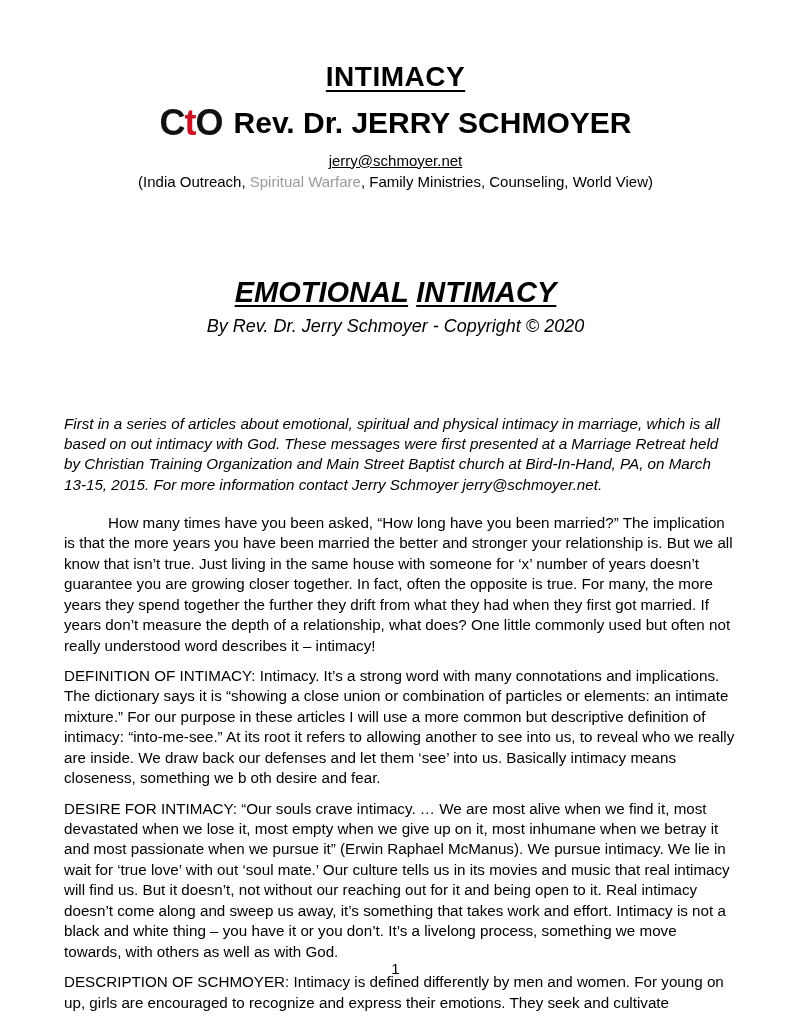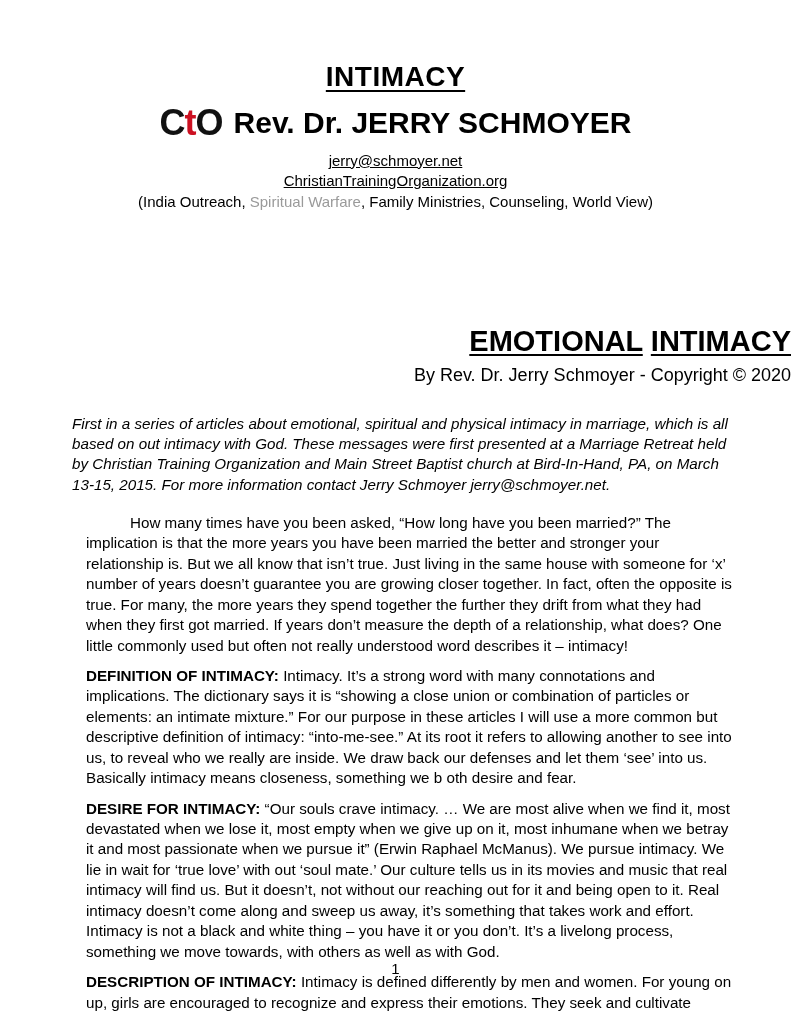--- a/index.html
+++ b/index.html
@@ -79,22 +79,23 @@
     font-size: 15px;
     line-height: 1.33;
     margin-top: 1px;
   }
   .ministries-line .dim {
     color: #9a9a9a;
   }
 
   
   .article-head {
-    text-align: right;
-    margin-top: 113px;
+    text-align: center;
+    margin-top: 84px;
+    font-style: italic;
   }
   .article-title {
     font-size: 29px;
     font-weight: bold;
     letter-spacing: 0px;
     margin: 0;
     line-height: 1.15;
   }
   .article-title .u {
     text-decoration: underline;
@@ -102,42 +103,42 @@
   }
   .article-sub {
     font-size: 18px;
     margin-top: 7px;
     line-height: 1.2;
   }
 
   
   .body-col {
     position: absolute;
-    left: 72px;
+    left: 64px;
     right: 56px;
     top: 414px;
   }
   .lead-note {
     font-style: italic;
     font-size: 15.2px;
     line-height: 1.33;
     margin: 0 0 18px 0;
     text-align: left;
   }
   .para {
     font-size: 15.2px;
     line-height: 1.345;
-    margin: 0 0 10px 14px;
+    margin: 0 0 10px 0;
     text-align: left;
   }
   .para.first-indent {
     text-indent: 44px;
   }
   .para .lead-label {
-    font-weight: bold;
+    font-weight: normal;
   }
 
   
   .page-number {
     position: absolute;
     left: 0;
     right: 0;
     top: 960px;
     text-align: center;
     font-size: 15px;
@@ -152,39 +153,38 @@
 
     <div class="doc-title">INTIMACY</div>
 
     <div class="byline-row">
       <div class="logo"><span class="logo-c">C</span><span class="logo-t">t</span><span class="logo-o">O</span></div>
       <div class="author-name">Rev. Dr. JERRY SCHMOYER</div>
     </div>
 
     <div class="contact-lines">
       <div class="contact-line">jerry@schmoyer.net</div>
-      <div class="contact-line">ChristianTrainingOrganization.org</div>
       <div class="ministries-line"><span>(India Outreach, </span><span class="dim">Spiritual Warfare</span><span>, Family Ministries, Counseling, World View)</span></div>
     </div>
   </div>
 
   <div class="article-head">
     <div class="article-title"><span class="u">EMOTIONAL</span><span> </span><span class="u">INTIMACY</span></div>
     <div class="article-sub">By Rev. Dr. Jerry Schmoyer - Copyright © 2020</div>
   </div>
 
   <div class="body-col">
 
     <p class="lead-note">First in a series of articles about emotional, spiritual and physical intimacy in marriage, which is all based on out intimacy with God.  These messages were first presented at a Marriage Retreat held by Christian Training Organization and Main Street Baptist church at Bird-In-Hand, PA, on March 13-15, 2015.  For more information contact Jerry Schmoyer jerry@schmoyer.net.</p>
 
     <p class="para first-indent">How many times have you been asked, “How long have you been married?”  The implication is that the more years you have been married the better and stronger your relationship is.  But we all know that isn’t true.  Just living in the same house with someone for ‘x’ number of years doesn’t guarantee you are growing closer together.  In fact, often the opposite is true.  For many, the more years they spend together the further they drift from what they had when they first got married.  If years don’t measure the depth of a relationship, what does?  One little commonly used but often not really understood word describes it – intimacy!</p>
 
     <p class="para"><span class="lead-label">DEFINITION OF INTIMACY:</span><span>  Intimacy.  It’s a strong word with many connotations and implications.  The dictionary says it is “showing a close union or combination of particles or elements: an intimate mixture.”  For our purpose in these articles I will use a more common but descriptive definition of intimacy: “into-me-see.”  At its root it refers to allowing another to see into us, to reveal who we really are inside.  We draw back our defenses and let them ‘see’ into us.  Basically intimacy means closeness, something we b oth desire and fear.</span></p>
 
     <p class="para"><span class="lead-label">DESIRE FOR INTIMACY:</span><span>  “Our souls crave intimacy. … We are most alive when we find it, most devastated when we lose it, most empty when we give up on it, most inhumane when we betray it and most passionate when we pursue it”  (Erwin Raphael McManus).  We pursue intimacy.  We lie in wait for ‘true love’ with out ‘soul mate.’  Our culture tells us in its movies and music that real intimacy will find us.  But it doesn’t, not without our reaching out for it and being open to it.  Real intimacy doesn’t come along and sweep us away, it’s something that takes work and effort.  Intimacy is not a black and white thing – you have it or you don’t.  It’s a livelong process, something we move towards, with others as well as with God.</span></p>
 
-    <p class="para"><span class="lead-label">DESCRIPTION OF INTIMACY:</span><span>  Intimacy is defined differently by men and women.  For young on up, girls are encouraged to recognize and express their emotions.  They seek and cultivate</span></p>
+    <p class="para"><span class="lead-label">DESCRIPTION OF SCHMOYER:</span><span>  Intimacy is defined differently by men and women.  For young on up, girls are encouraged to recognize and express their emotions.  They seek and cultivate</span></p>
 
   </div>
 
   <div class="page-number">1</div>
 
 </div>
 
 </body></html>

